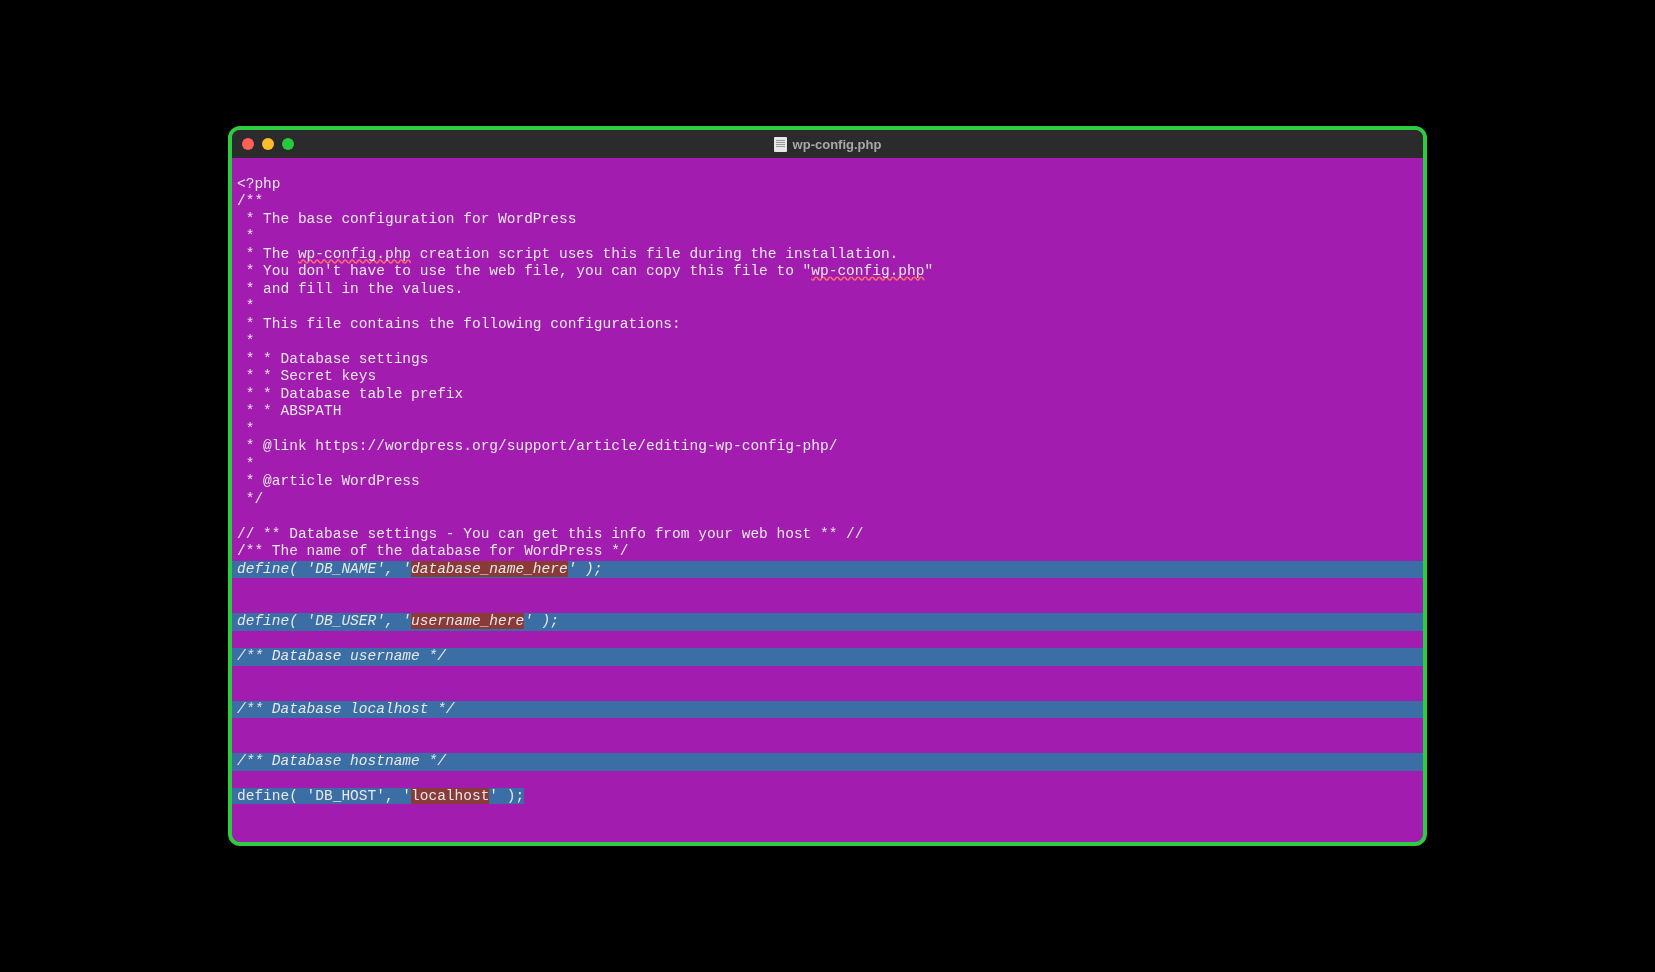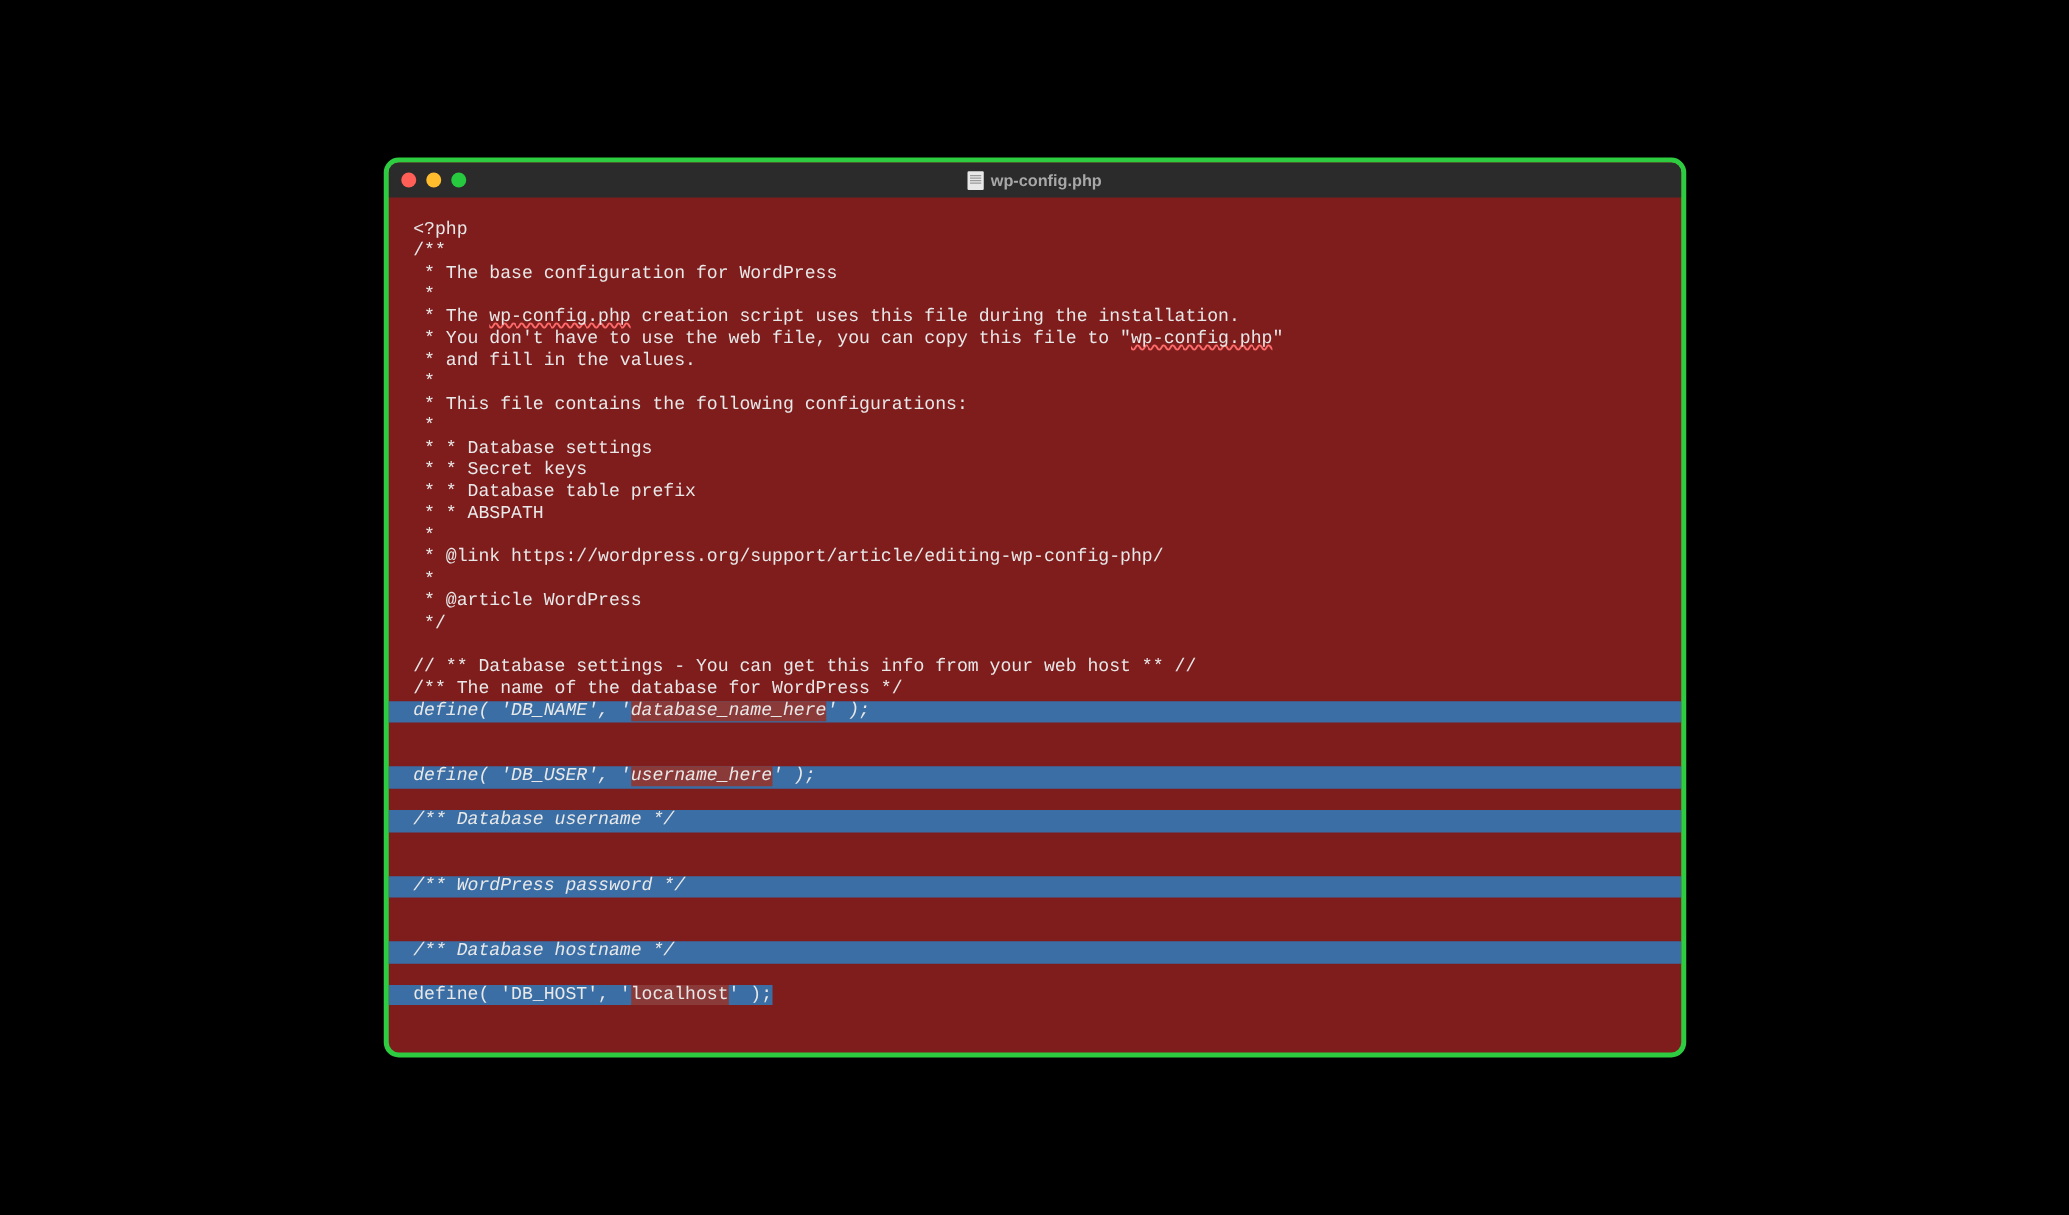--- a/index.html
+++ b/index.html
@@ -6,23 +6,23 @@
     body {
       background: #000;
       width: 1655px;
       height: 972px;
       display: flex;
       align-items: center;
       justify-content: center;
       font-family: Menlo, Monaco, "Courier New", monospace;
     }
     .window {
-      width: 1042px;
+      width: 1199px;
       height: 720px;
-      background: #7f1d1d;
+      background: #a21caf;
       border: 4px solid #2ecc40;
       border-radius: 12px;
       overflow: hidden;
       box-shadow: 0 30px 60px rgba(0,0,0,0.6);
       display: flex;
       flex-direction: column;
     }
     .titlebar {
       height: 28px;
       background: #2b2b2b;
@@ -73,21 +73,21 @@
     }
     .editor {
       flex: 1;
       overflow: hidden;
       font-size: 14.5px;
       line-height: 17.5px;
       color: #e8e8e8;
       white-space: pre;
       padding: 0;
     }
-    .line { padding-left: 20px; }
+    .line { padding-left: 5px; }
     .sel {
       background: #3a6ea5;
       display: block;
       font-style: italic;
     }
     .sel-partial {
       display: block;
     }
     .sel-partial .bg {
       background: #3a6ea5;
@@ -137,21 +137,21 @@
 <span class="line"> * @article WordPress</span>
 <span class="line"> */</span>
 <span class="line"></span>
 <span class="line">// ** Database settings - You can get this info from your web host ** //</span>
 <span class="line">/** The name of the database for WordPress */</span>
 <span class="sel line"><span>define( 'DB_NAME', '</span><span class="hl">database_name_here</span><span>' );</span></span>
 <span class="sel line"></span>
 <span class="sel line"><span>define( 'DB_USER', '</span><span class="hl">username_here</span><span>' );</span></span>
 <span class="sel line">/** Database username */</span>
 <span class="sel line"></span>
-<span class="sel line">/** WordPress password */</span>
+<span class="sel line">/** Database localhost */</span>
 <span class="sel line"></span>
 <span class="sel line">/** Database hostname */</span>
 <span class="sel-partial"><span class="bg line"><span>define( 'DB_HOST', '</span><span class="hl">localhost</span><span>' );</span></span></span>
 
 
 
 
 
 
   </div>

